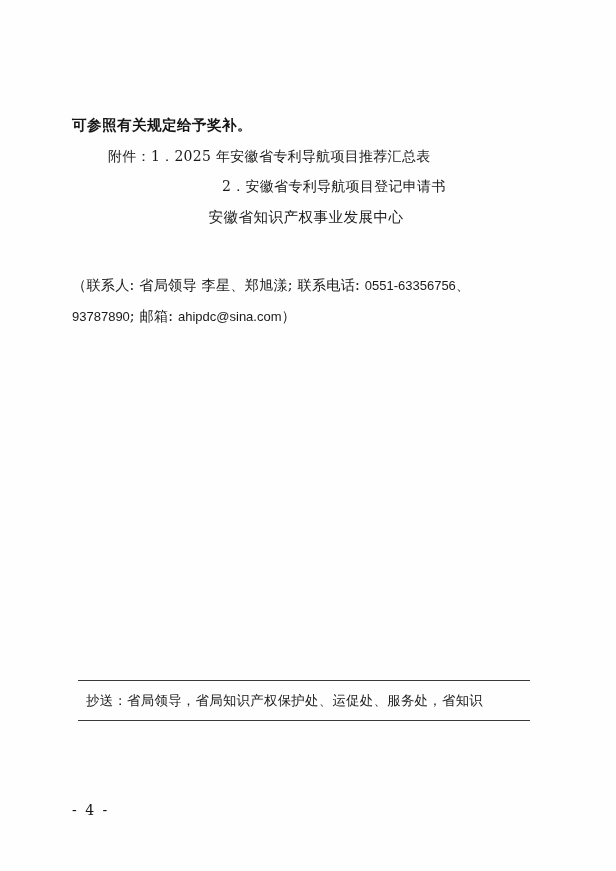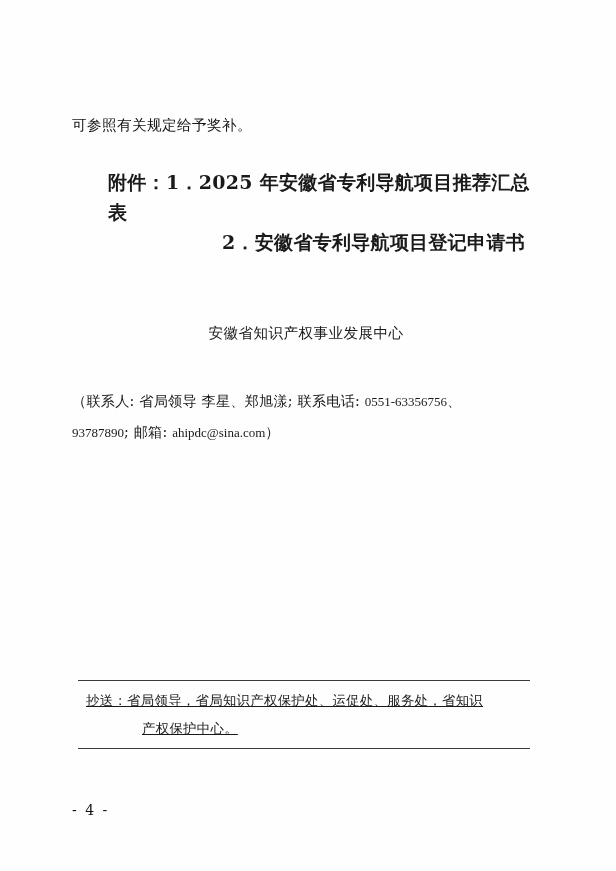--- a/index.html
+++ b/index.html
@@ -29,67 +29,64 @@
     width: 474px;
   }
   .para {
     font-size: 14.6px;
     line-height: 33px;
     letter-spacing: 0.4px;
     text-align: justify;
     text-justify: inter-ideograph;
     margin: 0;
     color: #141414;
+    font-weight: bold;
   }
   .para.indent {
     text-indent: 2em;
   }
   .attach-block {
-    margin-top: 26px;
-    font-size: 19px;
+    font-size: 14px;
     line-height: 30px;
     letter-spacing: 0.3px;
-    font-weight: bold;
   }
   .attach-line1 {
     padding-left: 36px;
   }
   .attach-line2 {
     padding-left: 150px;
   }
   .signature {
-    margin-top: 60px;
     text-align: center;
     font-size: 14.6px;
     line-height: 31px;
     letter-spacing: 0.4px;
   }
   .sig-org {
     padding-right: 6px;
   }
   .sig-date {
     padding-right: 10px;
   }
   .contact {
     margin-top: 38px;
     font-size: 14.2px;
     line-height: 30px;
     letter-spacing: 0.2px;
   }
   .contact .ascii {
-    font-family: Liberation Serif, serif;
+    font-family: Liberation Sans, sans-serif;
     font-size: 13px;
     letter-spacing: 0;
   }
   .footer-note {
     position: absolute;
     left: 78px;
     top: 680px;
     width: 452px;
-    text-decoration: underline;
   }
   .rule {
     border: 0;
     border-top: 1px solid #3a3a3a;
     margin: 0;
     width: 452px;
   }
   .cc-body {
     font-size: 13.4px;
     line-height: 28px;
@@ -132,20 +129,19 @@
       <div><span>（联系人: 省局领导  李星、郑旭漾; 联系电话: </span><span class="ascii">0551-63356756</span><span>、</span></div>
       <div><span class="ascii">93787890</span><span>;  邮箱: </span><span class="ascii">ahipdc@sina.com</span><span>）</span></div>
     </div>
 
   </div>
 
   <div class="footer-note">
     <hr class="rule">
     <div class="cc-body">
       <div>抄送：省局领导，省局知识产权保护处、运促处、服务处，省知识</div>
-      <div class="cc-second">产权保护中心。</div>
     </div>
     <hr class="rule">
   </div>
 
   <div class="page-number">- 4 -</div>
 
 </div>
 
 </body></html>

